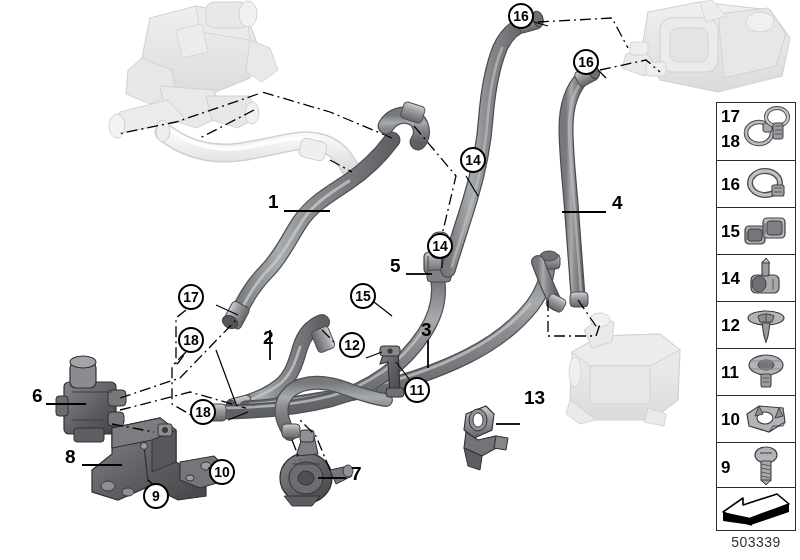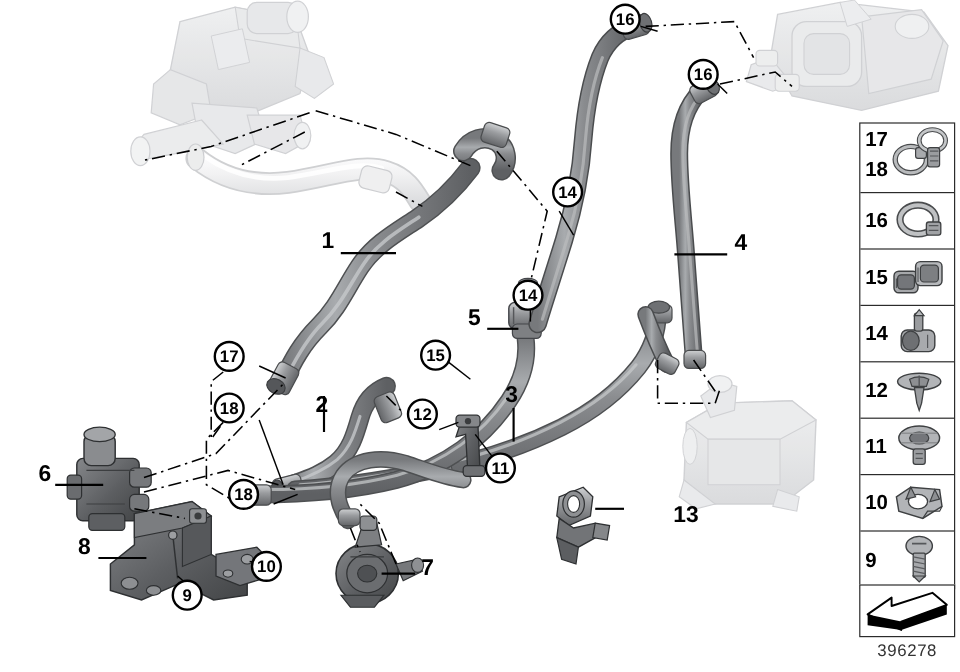--- a/index.html
+++ b/index.html
@@ -414,21 +414,21 @@
 
   <div id="callout-layer">
       <div class="callout" style="left: 268px; top: 192px;">1</div>
       <div class="callout" style="left: 263px; top: 328px;">2</div>
       <div class="callout" style="left: 421px; top: 320px;">3</div>
       <div class="callout" style="left: 612px; top: 193px;">4</div>
       <div class="callout" style="left: 390px; top: 256px;">5</div>
       <div class="callout" style="left: 32px; top: 386px;">6</div>
       <div class="callout" style="left: 351px; top: 464px;">7</div>
       <div class="callout" style="left: 65px; top: 447px;">8</div>
-      <div class="callout" style="left: 524px; top: 420px; margin-left: 37px;">13</div>
+      <div class="callout" style="left: 524px; top: 388px;">13</div>
       <div class="circled" style="left: 143px; top: 483px;">9</div>
       <div class="circled" style="left: 209px; top: 459px;">10</div>
       <div class="circled" style="left: 404px; top: 377px;">11</div>
       <div class="circled" style="left: 339px; top: 332px;">12</div>
       <div class="circled" style="left: 460px; top: 147px;">14</div>
       <div class="circled" style="left: 427px; top: 233px;">14</div>
       <div class="circled" style="left: 350px; top: 283px;">15</div>
       <div class="circled" style="left: 508px; top: 3px;">16</div>
       <div class="circled" style="left: 573px; top: 49px;">16</div>
       <div class="circled" style="left: 178px; top: 284px;">17</div>
@@ -535,15 +535,15 @@
   </div>
 
   <div id="legend-arrow-box">
     <svg viewBox="0 0 80 44" width="80" height="44">
       <path d="M6 24 L26 10 L26 17 L60 6 L72 16 L34 30 L34 37 Z" fill="#ffffff" stroke="#000000" stroke-width="1.6" stroke-linejoin="round"></path>
       <path d="M6 24 L6 33 L34 37 L34 30 Z" fill="#000000"></path>
       <path d="M34 30 L72 16 L72 24 L34 37 Z" fill="#000000"></path>
     </svg>
   </div>
 
-  <div id="drawing-number">396278</div>
+  <div id="drawing-number">503339</div>
 
 </div>
 
 </body></html>

